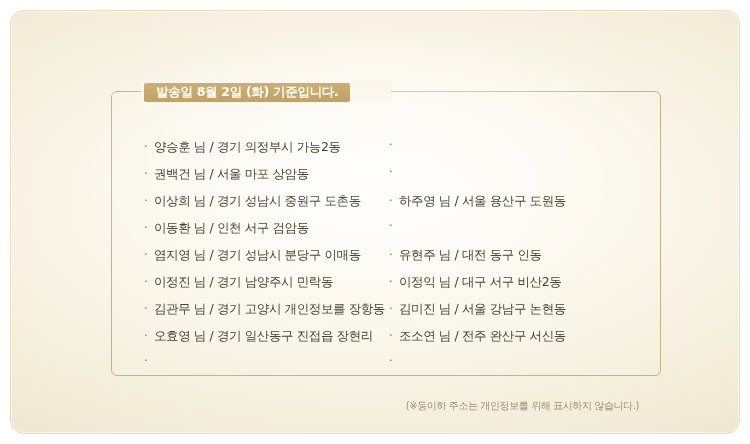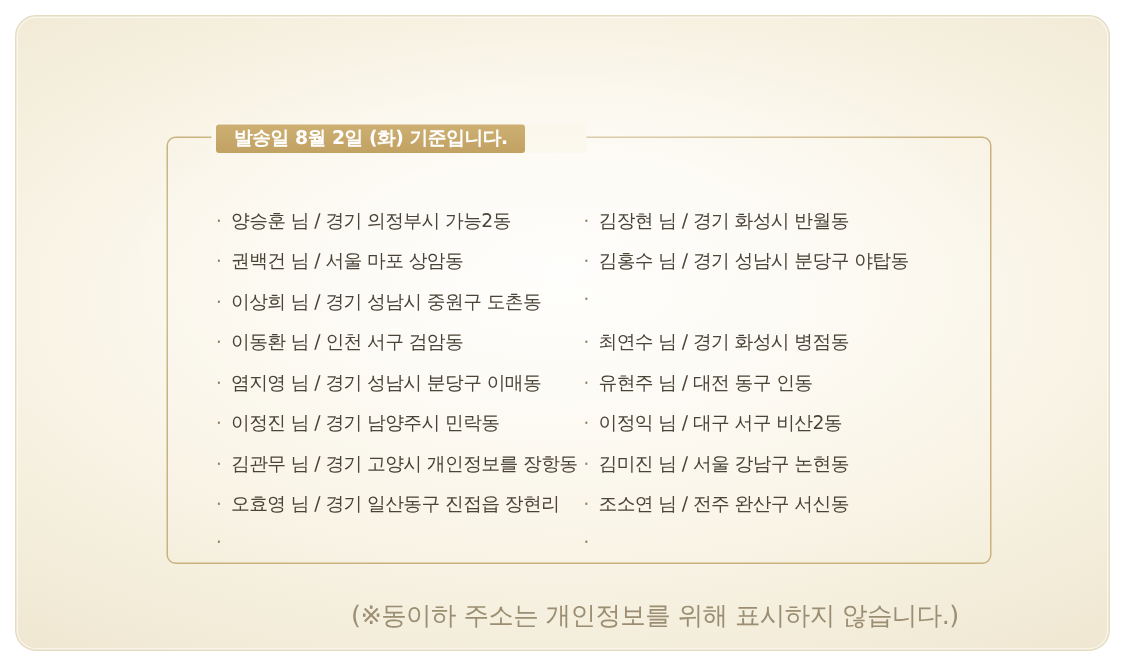--- a/index.html
+++ b/index.html
@@ -134,21 +134,21 @@
   }
   .wtext {
     display: inline-block;
   }
 
   
   #footnote {
     position: absolute;
     right: 100px;
     top: 388px;
-    font-size: 17px;
+    font-size: 10px;
     color: #9c8e72;
     letter-spacing: -0.4px;
     white-space: nowrap;
     z-index: 3;
   }
 </style>
 </head>
 <body>
 
 <div id="page">
@@ -197,32 +197,30 @@
           <span class="wtext">오효영 님 / 경기 일산동구 진접읍 장현리</span>
         </div>
         <div class="witem">
           <span class="bullet">·</span>
         </div>
       </div>
 
       <div class="wcol">
         <div class="witem">
           <span class="bullet">·</span>
-          <span class="wtext">김장현 님 / 경기 화성시 반월동</span>
-        </div>
-        <div class="witem">
-          <span class="bullet">·</span>
-          <span class="wtext">김홍수 님 / 경기 성남시 분당구 야탑동</span>
-        </div>
-        <div class="witem">
-          <span class="bullet">·</span>
-        </div>
-        <div class="witem">
-          <span class="bullet">·</span>
-          <span class="wtext">최연수 님 / 경기 화성시 병점동</span>
+        </div>
+        <div class="witem">
+          <span class="bullet">·</span>
+        </div>
+        <div class="witem">
+          <span class="bullet">·</span>
+          <span class="wtext">하주영 님 / 서울 용산구 도원동</span>
+        </div>
+        <div class="witem">
+          <span class="bullet">·</span>
         </div>
         <div class="witem">
           <span class="bullet">·</span>
           <span class="wtext">유현주 님 / 대전 동구 인동</span>
         </div>
         <div class="witem">
           <span class="bullet">·</span>
           <span class="wtext">이정익 님 / 대구 서구 비산2동</span>
         </div>
         <div class="witem">

